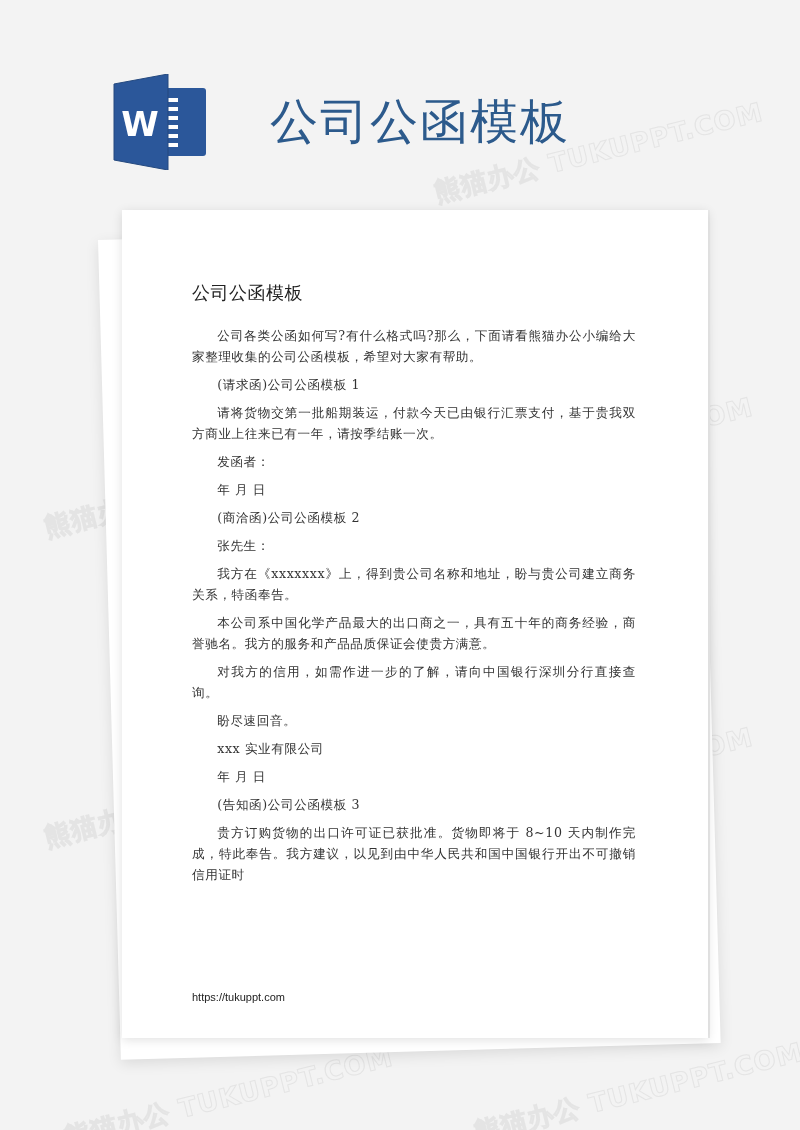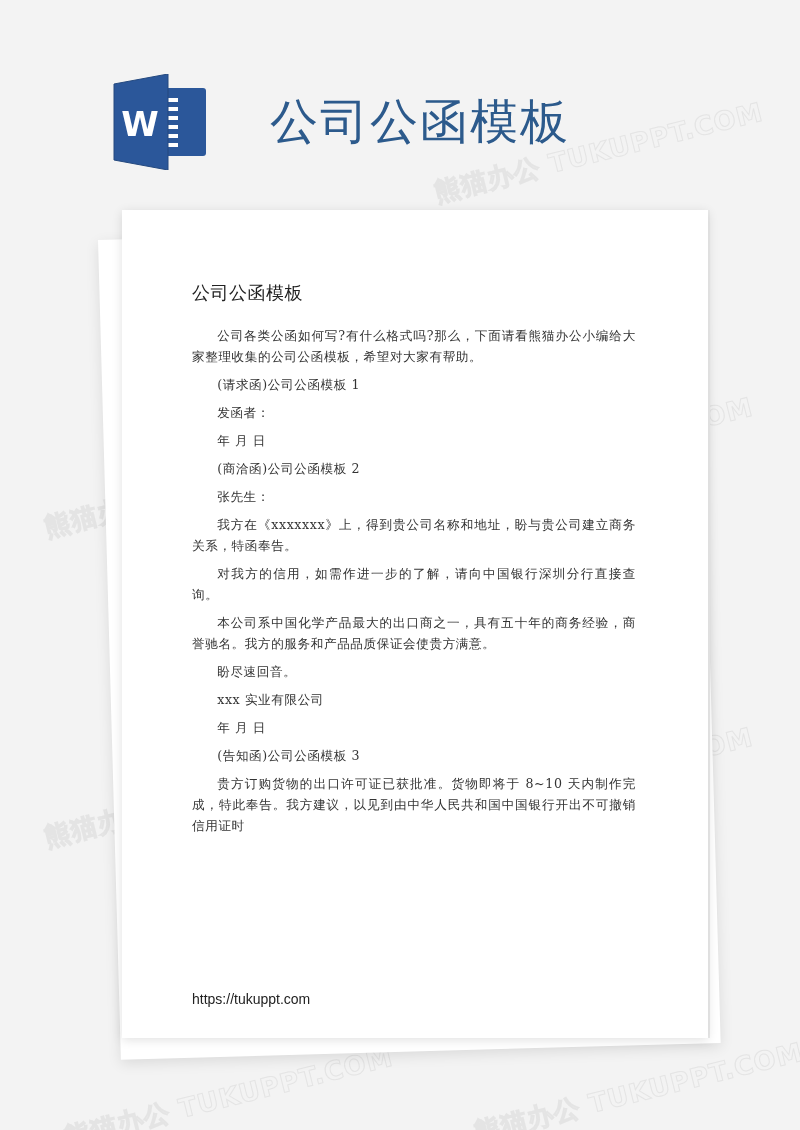--- a/index.html
+++ b/index.html
@@ -76,21 +76,21 @@
       margin: 0 8px 7px 0;
       text-indent: 2em;
       text-align: justify;
       letter-spacing: 0.6px;
     }
     .footer-url {
       position: absolute;
       left: 70px;
       top: 781px;
       font-family: "Liberation Sans", "DejaVu Sans", sans-serif;
-      font-size: 14px;
+      font-size: 11px;
       color: #222;
       text-align: right;
     }
     .watermark {
       position: absolute;
       font-family: "DejaVu Sans", "Liberation Sans", sans-serif;
       font-size: 26px;
       font-weight: bold;
       color: transparent;
       -webkit-text-stroke: 1px rgba(200,200,200,0.35);
@@ -134,27 +134,28 @@
 <div class="watermark" style="left:470px; top:1075px;">熊猫办公 TUKUPPT.COM</div>
 
 <div class="paper-back"></div>
 
 <div class="paper-front">
   <div class="doc">
     <h1 class="doc-title">公司公函模板</h1>
 
     <p class="p">公司各类公函如何写?有什么格式吗?那么，下面请看熊猫办公小编给大家整理收集的公司公函模板，希望对大家有帮助。</p>
     <p class="p">(请求函)公司公函模板 1</p>
+    <p class="p">请将货物交第一批船期装运，付款今天已由银行汇票支付，基于贵我双方商业上往来已有一年，请按季结账一次。</p>
     <p class="p">发函者：</p>
     <p class="p">年  月  日</p>
     <p class="p">(商洽函)公司公函模板 2</p>
     <p class="p">张先生：</p>
     <p class="p">我方在《xxxxxxx》上，得到贵公司名称和地址，盼与贵公司建立商务关系，特函奉告。</p>
+    <p class="p">本公司系中国化学产品最大的出口商之一，具有五十年的商务经验，商誉驰名。我方的服务和产品品质保证会使贵方满意。</p>
     <p class="p">对我方的信用，如需作进一步的了解，请向中国银行深圳分行直接查询。</p>
-    <p class="p">本公司系中国化学产品最大的出口商之一，具有五十年的商务经验，商誉驰名。我方的服务和产品品质保证会使贵方满意。</p>
     <p class="p">盼尽速回音。</p>
     <p class="p">xxx 实业有限公司</p>
     <p class="p">年 月 日</p>
     <p class="p">(告知函)公司公函模板 3</p>
     <p class="p">贵方订购货物的出口许可证已获批准。货物即将于 8~10 天内制作完成，特此奉告。我方建议，以见到由中华人民共和国中国银行开出不可撤销信用证时</p>
   </div>
   <div class="footer-url">https://tukuppt.com</div>
 </div>
 
 </body></html>

